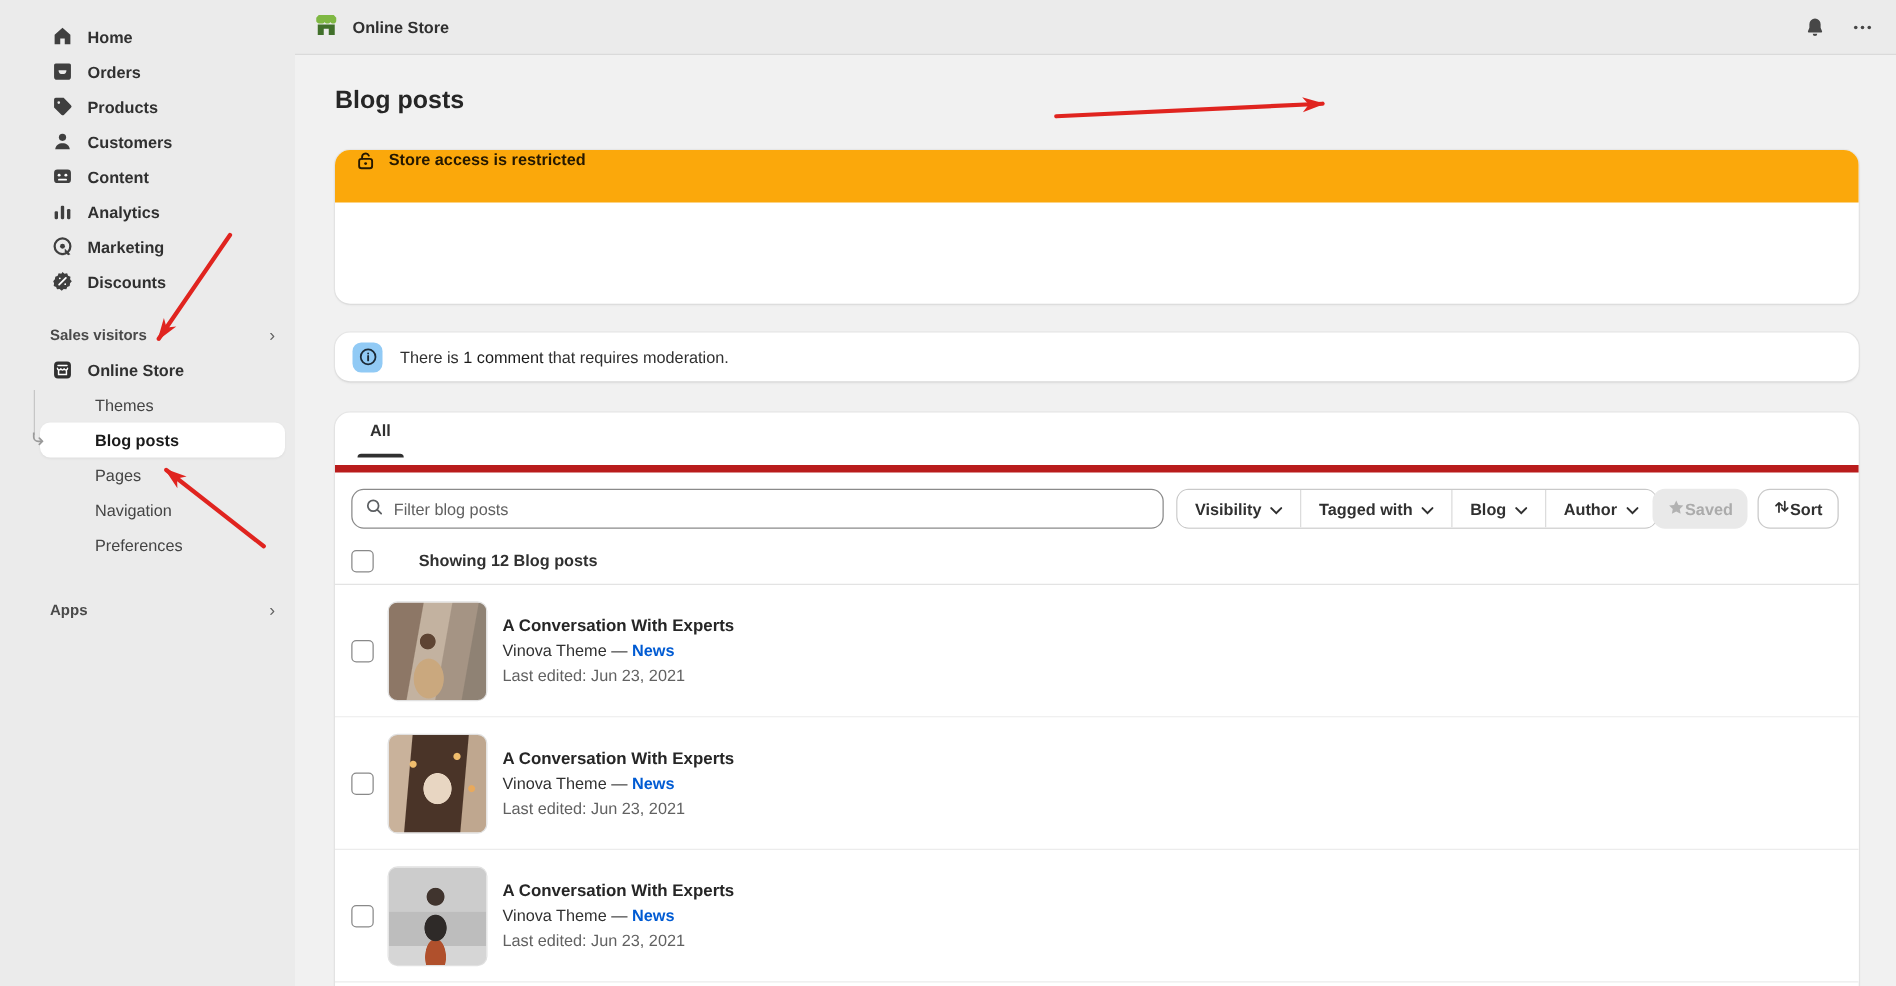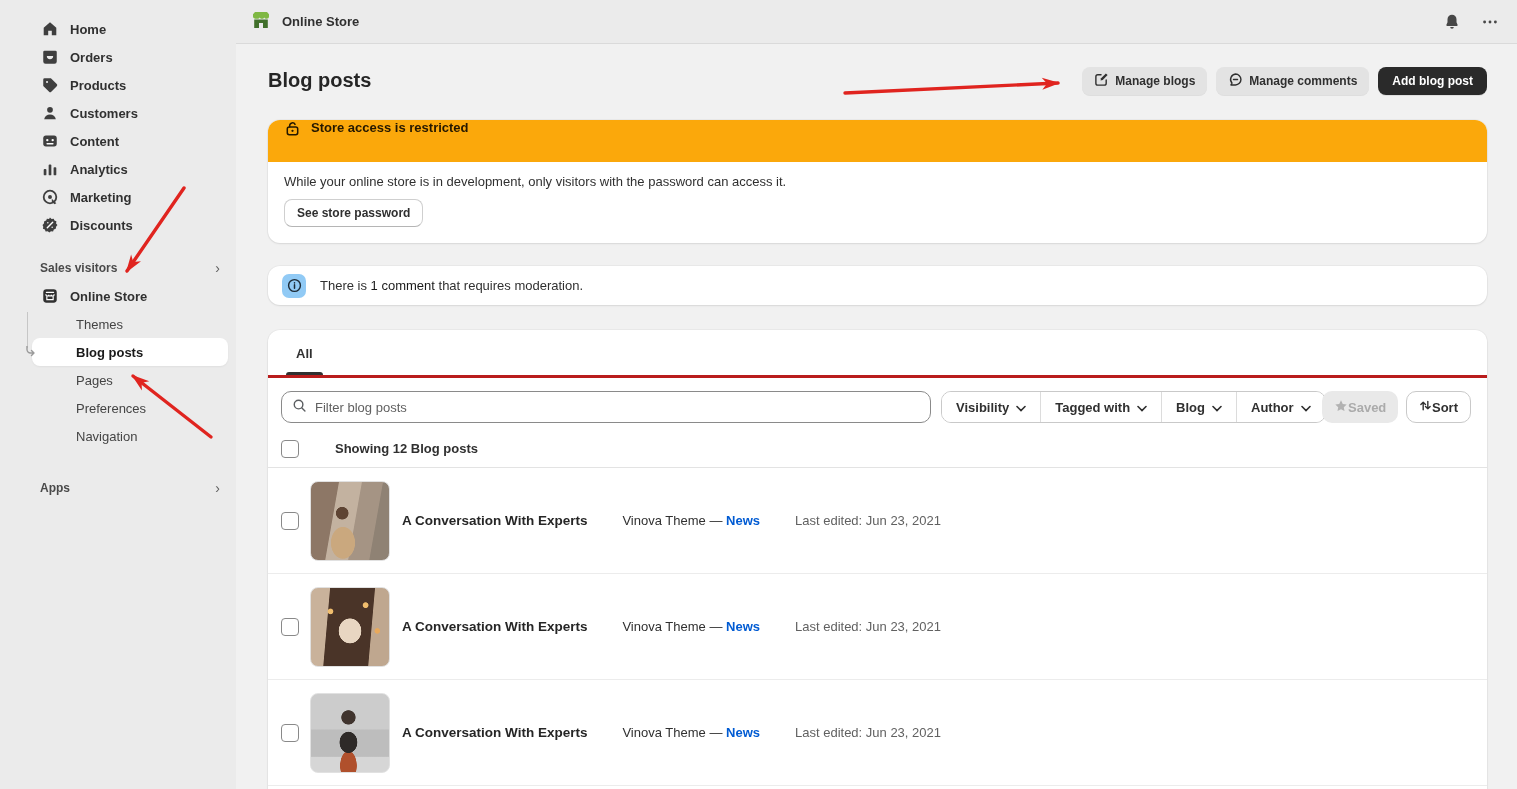--- a/index.html
+++ b/index.html
@@ -59,21 +59,21 @@
     margin-top:10px; height:28px; padding:0 12px; border-radius:8px;
     background:#fff; border:1px solid #cfcfcf; border-bottom-color:#b5b5b5;
     font-family:inherit; font-size:12px; font-weight:600; color:#303030; cursor:pointer;
   }
   .info-card { top:221px; height:39px; display:flex; align-items:center; gap:14px; padding:0 14px; }
   .info-ic { width:24px; height:24px; border-radius:7px; background:#91caf5; display:flex; align-items:center; justify-content:center; flex:0 0 24px; }
   .info-text { font-size:13px; color:#303030; }
   .info-text a { color:#1a1a1a; }
   
   .list-card { top:285px; height:478px; overflow:hidden; }
-  .tabs { height:48px; border-bottom:3px solid #b91c1c; display:flex; align-items:flex-end; padding:0 8px; }
+  .tabs { height:48px; border-bottom:6px solid #b91c1c; display:flex; align-items:center; padding:12px 8px; }
   .tab { position:relative; padding:0 20px 14px 20px; font-size:13px; font-weight:600; color:#303030; cursor:pointer; }
   .tab.active::after { content:""; position:absolute; left:10px; right:10px; bottom:0; height:3px; background:#303030; border-radius:3px 3px 0 0; }
   .filter-row { position:absolute; left:0; top:61px; width:100%; height:32px; }
   .search-box {
     position:absolute; left:13px; top:0; width:650px; height:32px;
     border:1px solid #8a8a8a; border-radius:10px; background:#fff;
     display:flex; align-items:center; padding:0 10px; gap:8px;
   }
   .search-box input { border:none; outline:none; flex:1; font-family:inherit; font-size:13px; color:#303030; background:transparent; }
   .search-box input::placeholder { color:#616161; }
@@ -109,21 +109,21 @@
       radial-gradient(circle at 25% 30%, #f0bd6d 0 3%, transparent 4%),
       radial-gradient(circle at 70% 22%, #f0bd6d 0 3%, transparent 4%),
       radial-gradient(circle at 85% 55%, #e8a95c 0 3%, transparent 4%),
       radial-gradient(ellipse at 50% 55%, #e8d6c2 0 20%, transparent 21%),
       linear-gradient(95deg, #c9b29b 0 22%, #4a3428 23% 75%, #bfa78f 76%); }
   .thumb.t3 { background:
       radial-gradient(circle at 48% 30%, #40342e 0 10%, transparent 11%),
       radial-gradient(ellipse at 48% 62%, #2e2a28 0 15%, transparent 16%),
       radial-gradient(ellipse at 48% 92%, #b0502c 0 14%, transparent 15%),
       linear-gradient(180deg, #cccccc 0 45%, #bdbdbd 46% 80%, #d6d6d6 81%); }
-  .post-info { display:flex; flex-direction:row; line-height:20px;gap:35px; }
+  .post-info { display:flex; flex-direction:column; line-height:20px; }
   .post-title { font-size:13.5px; font-weight:700; color:#262626; }
   .post-meta { font-size:13px; color:#303030; }
   .post-meta a { color:#005bd3; font-weight:600; }
   .post-edited { font-size:13px; color:#616161; }
   
   .overlay { position:absolute; left:0; top:0; width:1517px; height:789px; z-index:10; pointer-events:none; }
   a { cursor:pointer; }
 </style>
 </head>
 <body>
@@ -220,24 +220,24 @@
     <div class="nav-sub">
       <span>Themes</span>
     </div>
     <div class="nav-sub selected">
       <span>Blog posts</span>
     </div>
     <div class="nav-sub">
       <span>Pages</span>
     </div>
     <div class="nav-sub">
+      <span>Navigation</span>
+    </div>
+    <div class="nav-sub">
       <span>Preferences</span>
-    </div>
-    <div class="nav-sub">
-      <span>Navigation</span>
     </div>
 
     <div class="nav-head apps-gap">
       <span>Apps</span>
       <span class="chev">›</span>
     </div>
   </div>
   <div class="connector"></div>
   <div class="hook">
     <svg width="14" height="14" viewBox="0 0 14 14">
@@ -265,52 +265,29 @@
         <circle cx="4" cy="10" r="1.6" fill="#474747"></circle>
         <circle cx="10" cy="10" r="1.6" fill="#474747"></circle>
         <circle cx="16" cy="10" r="1.6" fill="#474747"></circle>
       </svg>
   </span>
 </div>
 
 <div class="main">
   <div class="page-title">Blog posts</div>
 
-  <div class="actions">
-    <button class="btn">
-      <span><svg width="15" height="15" viewBox="0 0 16 16">
-            <path d="M13 8.5V12a2 2 0 0 1-2 2H4a2 2 0 0 1-2-2V5a2 2 0 0 1 2-2h3.5" fill="none" stroke="#303030" stroke-width="1.5" stroke-linecap="round"></path>
-            <path d="m7 9 .5-2.3L12.7 1.5l1.8 1.8L9.3 8.5Z" fill="#303030"></path>
-          </svg></span>
-      <span>Manage blogs</span>
-    </button>
-    <button class="btn">
-      <span><svg width="15" height="15" viewBox="0 0 16 16">
-            <path d="M8 2.2a5.8 5.8 0 0 1 0 11.6H3.2l1-2A5.8 5.8 0 0 1 8 2.2Z" fill="none" stroke="#303030" stroke-width="1.5" stroke-linejoin="round"></path>
-            <path d="M5.8 8h4.4" stroke="#303030" stroke-width="1.5" stroke-linecap="round"></path>
-          </svg></span>
-      <span>Manage comments</span>
-    </button>
-    <button class="btn primary">
-      <span>Add blog post</span>
-    </button>
-  </div>
 
   <div class="card warn-card">
     <div class="warn-head">
       <span><svg width="17" height="17" viewBox="0 0 18 18">
             <rect x="3.5" y="7.5" width="11" height="8" rx="2" fill="none" stroke="#251800" stroke-width="1.6"></rect>
             <path d="M6 7.5V6a3 3 0 0 1 5.7-1.3" fill="none" stroke="#251800" stroke-width="1.6" stroke-linecap="round"></path>
             <circle cx="9" cy="11.5" r="1.2" fill="#251800"></circle>
           </svg></span>
       <span>Store access is restricted</span>
-    </div>
-    <div class="warn-body">
-      <div>While your online store is in development, only visitors with the password can access it.</div>
-      <button class="btn-outline">See store password</button>
     </div>
   </div>
 
   <div class="card info-card">
     <span class="info-ic">
       <svg width="15" height="15" viewBox="0 0 16 16">
           <circle cx="8" cy="8" r="6.3" fill="none" stroke="#1c2a36" stroke-width="1.5"></circle>
           <path d="M8 5v.2M8 7.2V11" stroke="#1c2a36" stroke-width="1.6" stroke-linecap="round"></path>
         </svg>
     </span>

